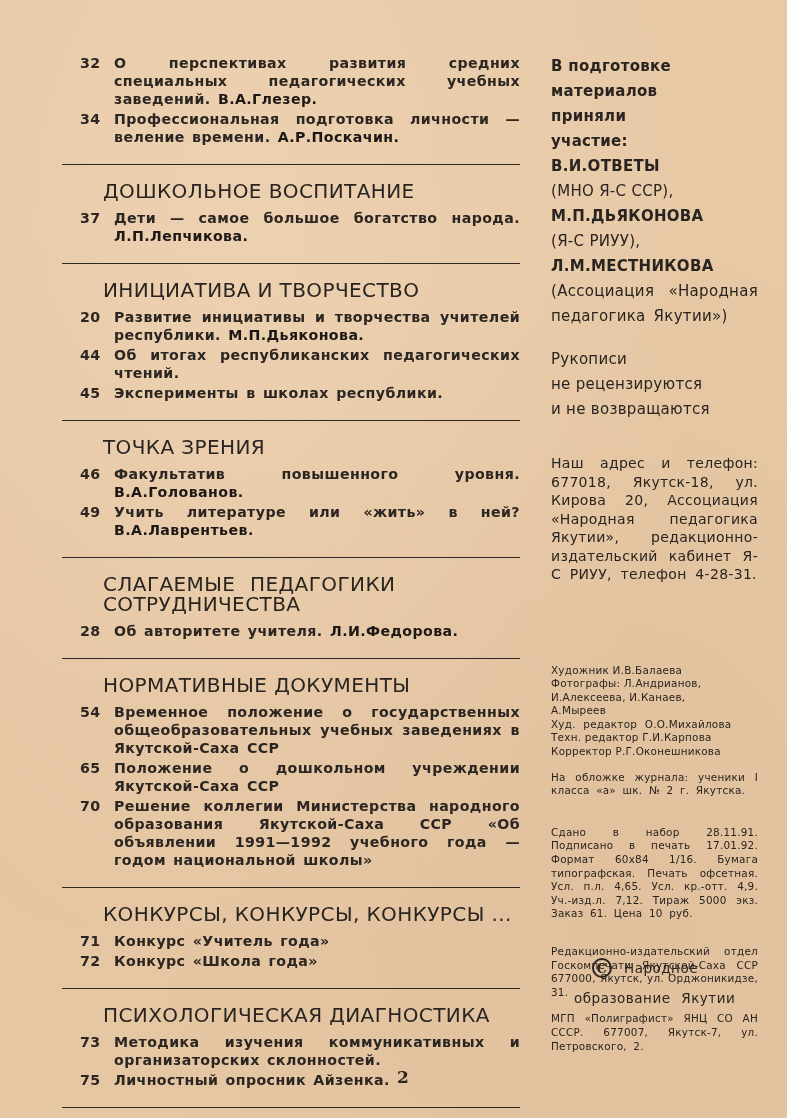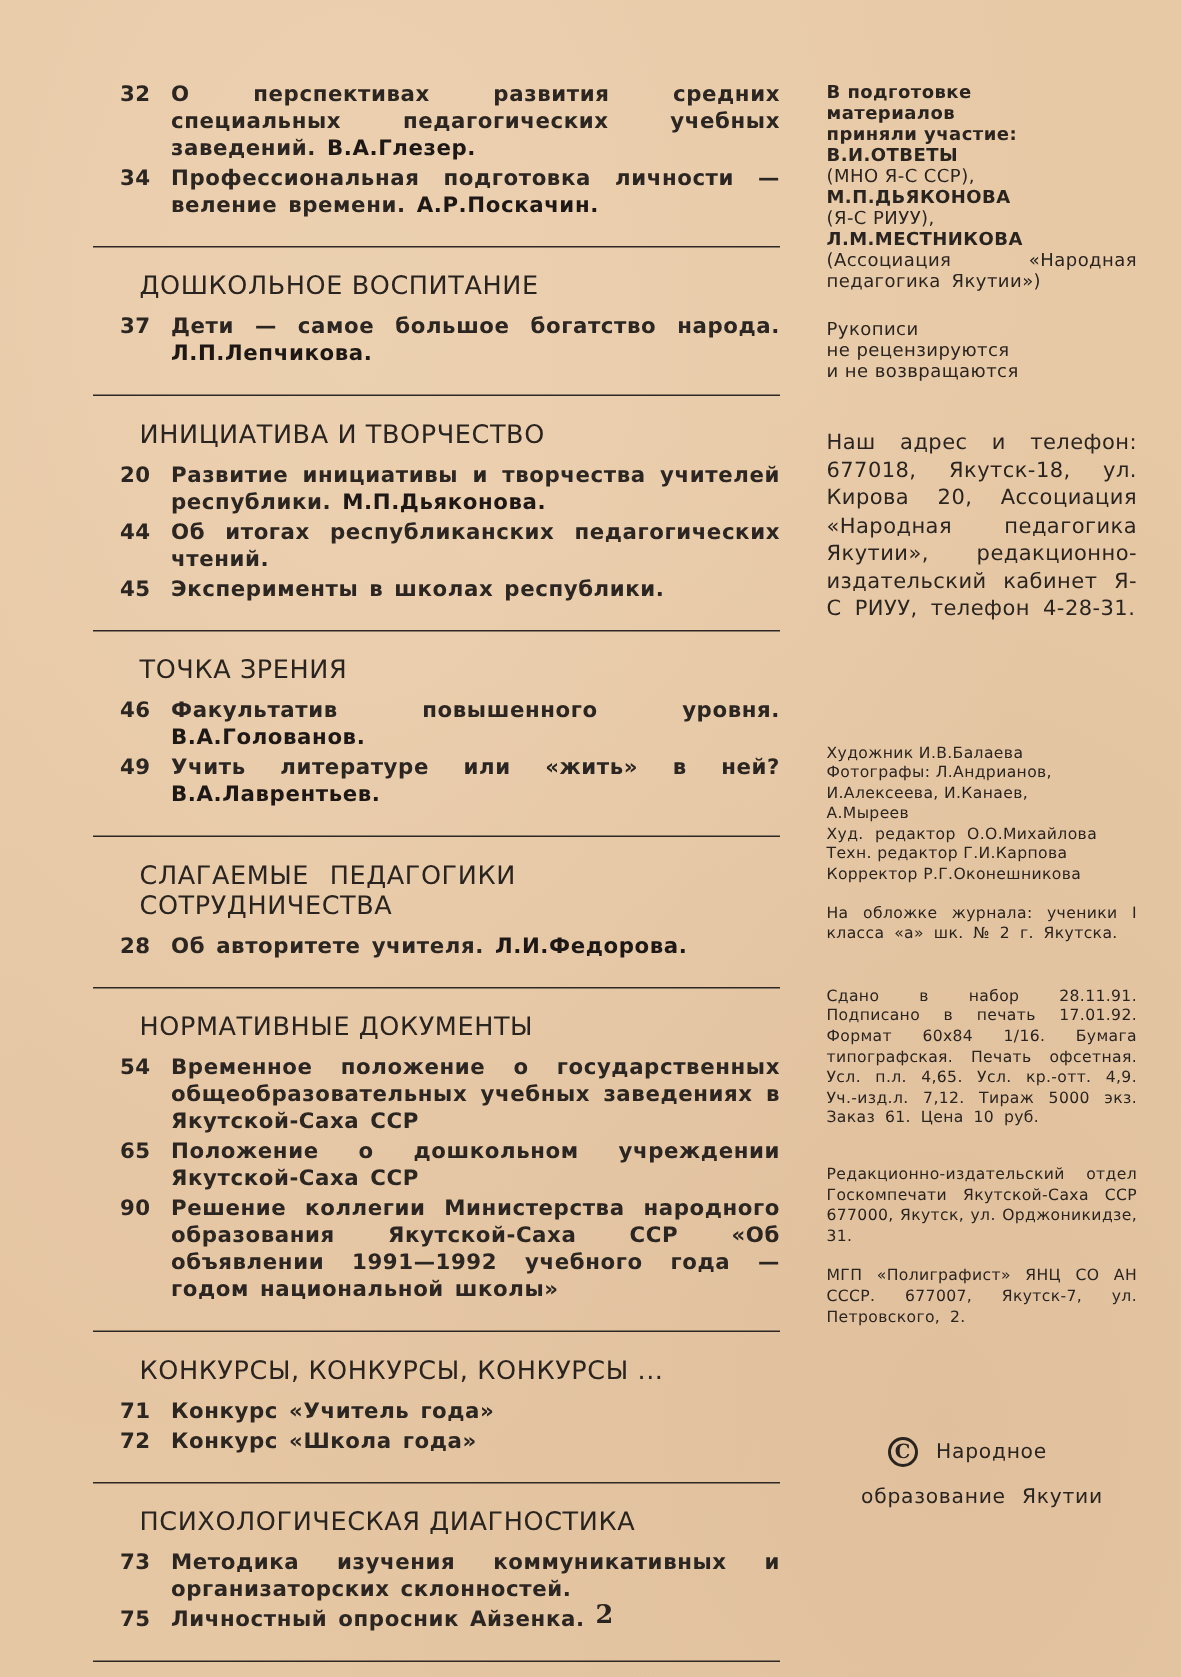--- a/index.html
+++ b/index.html
@@ -17,28 +17,28 @@
     .left-col { position: absolute; left: 62px; top: 54px; width: 458px; }
     .right-col { position: absolute; left: 551px; top: 54px; width: 207px; }
 
     .entry { display: flex; align-items: flex-start; font-size: 14.2px; line-height: 18px; font-weight: 600; color: #2c2622; }
     .entry + .entry { margin-top: 2px; }
     .num { width: 52px; flex: 0 0 52px; text-align: left; padding-left: 18px; box-sizing: border-box; letter-spacing: 0.3px; }
     .text { flex: 1; text-align: justify; text-align-last: left; letter-spacing: 0.4px; word-spacing: 2px; }
     .author { font-weight: 800; color: #1d1815; }
 
     .rule { height: 0; border-top: 1.6px solid #2e2824; margin: 18px 0 16px 0; width: 458px; }
-    .section-title { margin-left: 31px; font-size: 17px; letter-spacing: 0.4px; font-weight: 400; color: #2a2420; margin-bottom: 8px; line-height: 20px; }
+    .section-title { margin-left: 41px; font-size: 20px; letter-spacing: 0.4px; font-weight: 400; color: #2a2420; margin-bottom: 8px; line-height: 20px; }
     .section-title.wide { word-spacing: 8px; }
 
     .section-77 { display: flex; align-items: flex-start; font-size: 15px; line-height: 20px; }
     .section-77 .num { font-weight: 400; font-size: 14px; }
 
     
-    .r-block { font-size: 12px; line-height: 14px; color: #2a2420; letter-spacing: 0.3px; }
+    .r-block { font-size: 15px; line-height: 25px; color: #2a2420; letter-spacing: 0.3px; }
     .r-bold { font-weight: 800; }
     .r-normal { font-weight: 400; }
     .r-spaced { word-spacing: 3px; }
     .r-just { text-align: justify; text-align-last: left; }
     .mt-manuscripts { margin-top: 18px; }
     .mt-address { margin-top: 32px; font-size: 14px; line-height: 18.5px; word-spacing: 4px; }
 
     .small { font-size: 10.4px; line-height: 13.6px; letter-spacing: 0.25px; color: #2a2420; }
     .small b { font-weight: 400; }
     .credits { margin-top: 80px; }
@@ -128,21 +128,21 @@
     <div class="section-title">НОРМАТИВНЫЕ ДОКУМЕНТЫ</div>
     <div class="entry">
       <span class="num">54</span>
       <span class="text"><span>Временное положение о государственных общеобразовательных учебных заведениях в Якутской-Саха ССР</span></span>
     </div>
     <div class="entry">
       <span class="num">65</span>
       <span class="text"><span>Положение о дошкольном учреждении Якутской-Саха ССР</span></span>
     </div>
     <div class="entry">
-      <span class="num">90</span>
+      <span class="num">70</span>
       <span class="text"><span>Решение коллегии Министерства народного образования Якутской-Саха ССР «Об объявлении 1991—1992 учебного года — годом национальной школы»</span></span>
     </div>
   </div>
 
   <div class="rule"></div>
 
   <div>
     <div class="section-title">КОНКУРСЫ, КОНКУРСЫ, КОНКУРСЫ ...</div>
     <div class="entry">
       <span class="num">71</span>

